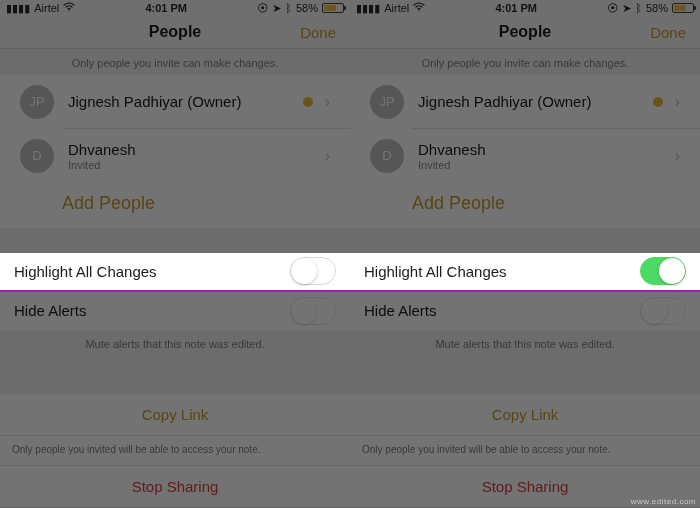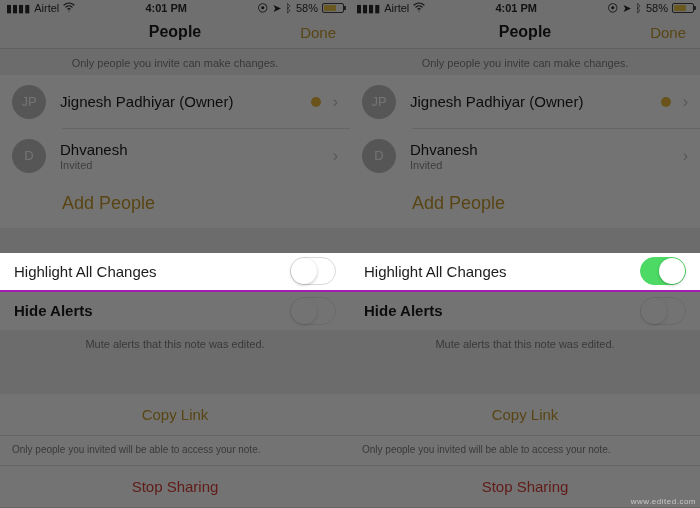--- a/index.html
+++ b/index.html
@@ -89,21 +89,21 @@
   color: #7f7f7f;
   font-size: 11px;
   padding: 8px 0 6px;
 }
 .card {
   background: #fff;
 }
 .row {
   display: flex;
   align-items: center;
-  padding: 10px 12px;
+  padding: 10px 20px;
   min-height: 50px;
   position: relative;
 }
 .row.sep::after {
   content: '';
   position: absolute;
   left: 62px; right: 0; bottom: 0;
   height: 1px;
   background: #e2e2e2;
 }
@@ -144,21 +144,21 @@
   background: #fff;
   display: flex;
   align-items: center;
   justify-content: space-between;
   padding: 0 14px;
   height: 46px;
   font-size: 15px;
   color: #1c1c1c;
   border-bottom: 2px solid #a21caf;
 }
-.setting-row.noborder { border-bottom: none; font-weight: bold; }
+.setting-row.noborder { border-bottom: none; }
 
 
 .bright {
   position: relative;
   z-index: 10;
 }
 
 .toggle {
   width: 46px; height: 28px;
   border-radius: 14px;

